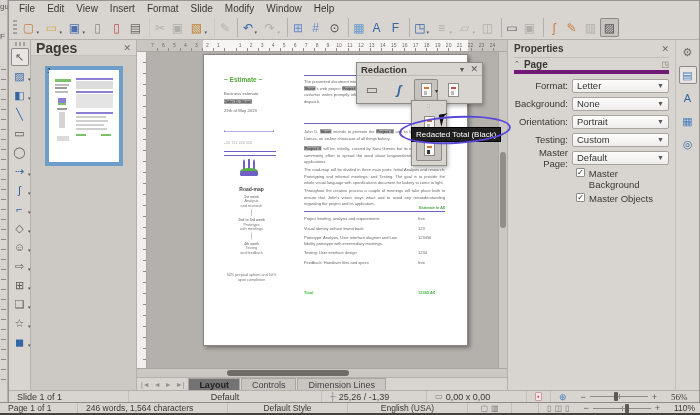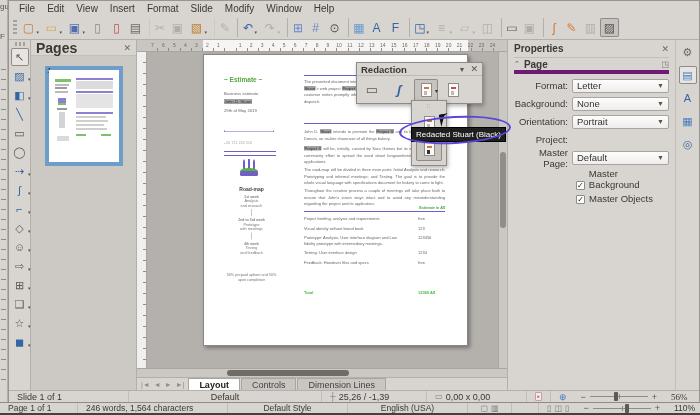--- a/index.html
+++ b/index.html
@@ -145,40 +145,40 @@
   .tooltip{position:absolute;left:402px;top:126px;background:#1f1f1f;color:#fff;font-size:8px;
     padding:2px 4px;white-space:nowrap;z-index:8;border:1px solid #000;}
   .ellipse{position:absolute;left:390px;top:115px;width:112px;height:28px;border:2px solid #5948d8;
     border-radius:50%;transform:rotate(-3deg);z-index:9;}
 
   
   .tabbar{height:13px;background:#d8d4d0;border-top:1px solid #b3afab;display:flex;align-items:flex-end;flex:none;}
   .tabnav{display:flex;align-items:center;height:100%;padding:0 4px;gap:4px;}
   .tabnav span{font-size:7px;color:#8f8b87;}
   .tab{font-size:9px;padding:0 10px;height:12px;line-height:12px;background:#c9c5c1;border:1px solid #a9a5a1;border-bottom:none;margin-right:1px;color:#444;}
-  .tab.active{background:#ffffff;font-weight:bold;color:#222;}
+  .tab.active{background:#737373;font-weight:bold;color:#222;}
 
   
   .props{width:168px;background:#d8d4d0;border-left:1px solid #b3afab;flex:none;padding:0 6px;position:relative;}
   .props-head{height:18px;display:flex;align-items:center;border-bottom:1px solid #c2beba;}
   .props-head .t{flex:1;font-size:10px;font-weight:bold;}
   .props-head .x{font-size:9px;color:#6e6a66;}
   .sect{height:16px;display:flex;align-items:center;gap:4px;border-bottom:4px solid #701a75;margin-bottom:4px;}
   .sect .c{font-size:7px;color:#555;}
   .sect .t{flex:1;font-size:10px;font-weight:bold;}
   .sect .dlg{font-size:8px;color:#777;}
   .frow{display:flex;align-items:center;margin-bottom:3px;height:15px;}
   .frow .lab{width:58px;text-align:right;font-size:9.5px;padding-right:4px;color:#3b3834;}
   .combo{flex:1;height:14px;background:linear-gradient(#fdfdfc,#efedeb);border:1px solid #a8a4a0;border-radius:2px;
     display:flex;align-items:center;padding:0 4px;}
   .combo .v{flex:1;font-size:9.5px;color:#333;}
   .combo .a{font-size:7px;color:#555;}
   .pbtn{margin:2px 0 6px 62px;width:98px;height:15px;background:linear-gradient(#fdfdfc,#e8e6e4);
     border:1px solid #a8a4a0;border-radius:2px;font-size:9.5px;display:flex;align-items:center;justify-content:center;color:#333;}
-  .chk{display:flex;align-items:flex-end;margin:3px 0 3px 62px;gap:4px;}
+  .chk{display:flex;align-items:flex-start;margin:3px 0 3px 62px;gap:4px;}
   .chk .box{width:9px;height:9px;background:#fff;border:1px solid #8f8b87;border-radius:1px;
     font-size:8px;line-height:8px;text-align:center;color:#222;}
   .chk.checked .box::before{content:"✓";}
   .chk .l{font-size:9.5px;color:#3b3834;}
 
   
   .strip{width:24px;background:#d8d4d0;border-left:1px solid #c2beba;flex:none;display:flex;flex-direction:column;align-items:center;padding-top:3px;gap:5px;}
   .sbtn{width:18px;height:18px;display:flex;align-items:center;justify-content:center;font-size:11px;color:var(--ic,#6e6a66);border-radius:2px;}
   .sbtn.active{background:#e7e4e1;box-shadow:inset 0 0 0 1px #8f8b87;}
 
@@ -596,21 +596,25 @@
           <span class="lab">Orientation:</span>
           <div class="combo">
             <span class="v">Portrait</span>
             <span class="a">▼</span>
           </div>
         </div>
         </div>
       <div>
 
       <div class="frow">
-          <span class="lab">Project:</span>
+          <span class="lab">Testing:</span>
+          <div class="combo">
+            <span class="v">Custom</span>
+            <span class="a">▼</span>
+          </div>
         </div>
           <div class="frow">
           <span class="lab">Master Page:</span>
           <div class="combo">
             <span class="v">Default</span>
             <span class="a">▼</span>
           </div>
         </div>
         </div>
       <div>
@@ -708,21 +712,21 @@
 
     <div class="ritem">
           <span class="doc-glyph"></span>
         </div>
         <div class="ritem hover">
           <span class="doc-glyph black"></span>
         </div>
       </div>
   </div>
   <div class="cursor"></div>
-  <div class="tooltip">Redacted Stuart (Black)</div>
+  <div class="tooltip">Redacted Total (Black)</div>
   <div class="ellipse"></div>
 </div>
 
 <div class="writerbar">
   <div class="seg" style="width:78px;">
       <span>Page 1 of 1</span>
     </div>
   <div class="seg" style="width:150px;text-align:right;">
       <span>246 words, 1,564 characters</span>
     </div>

